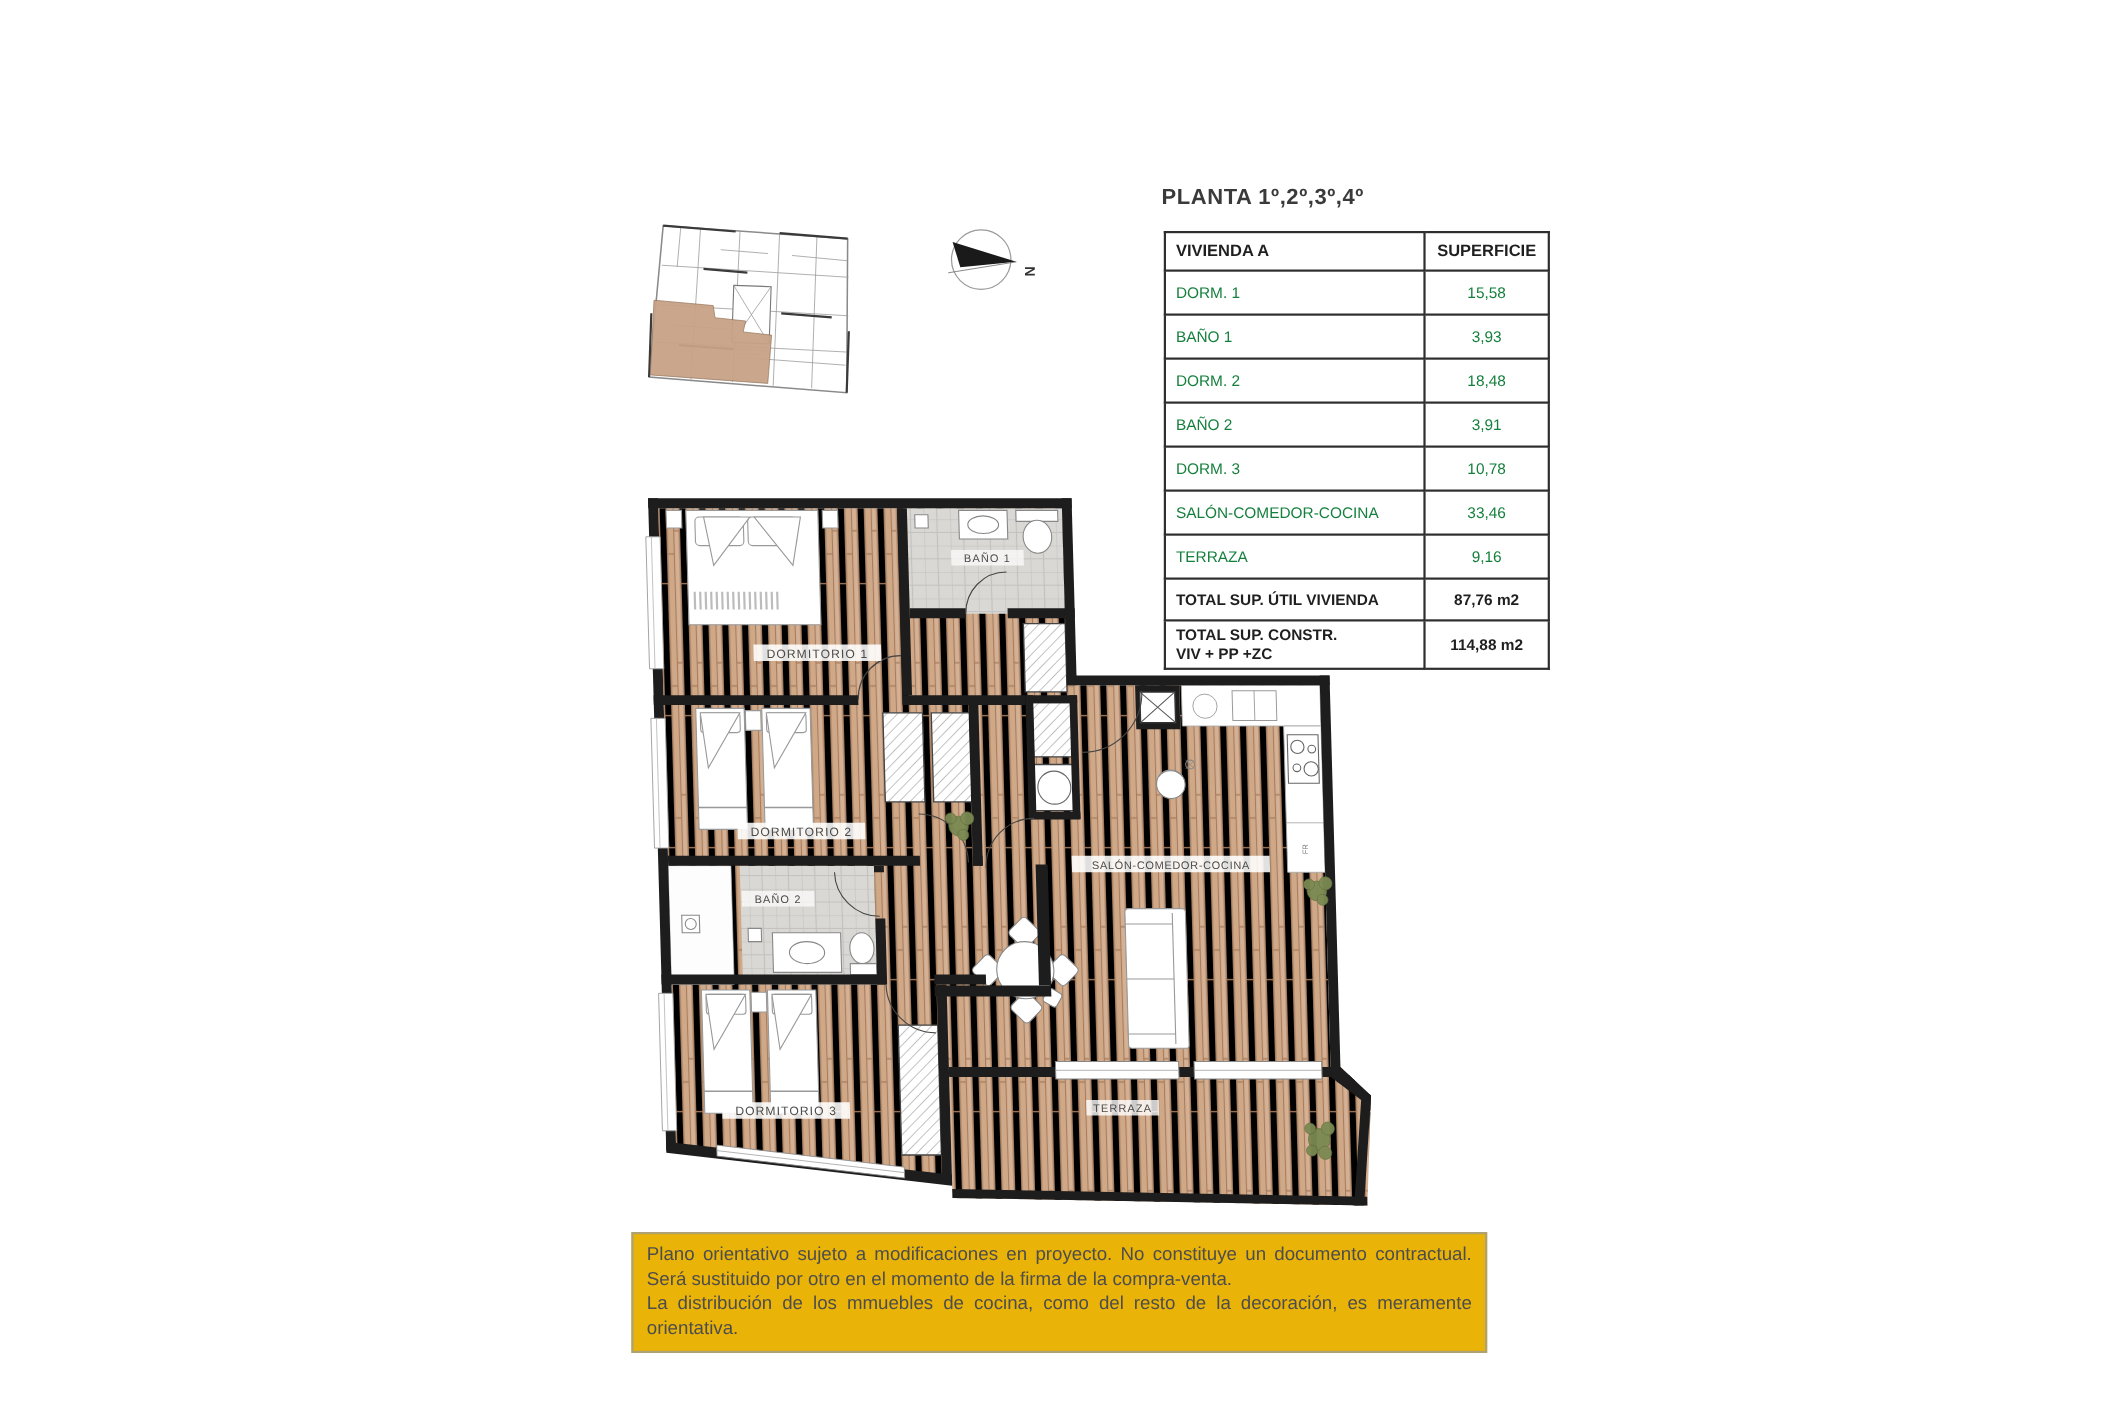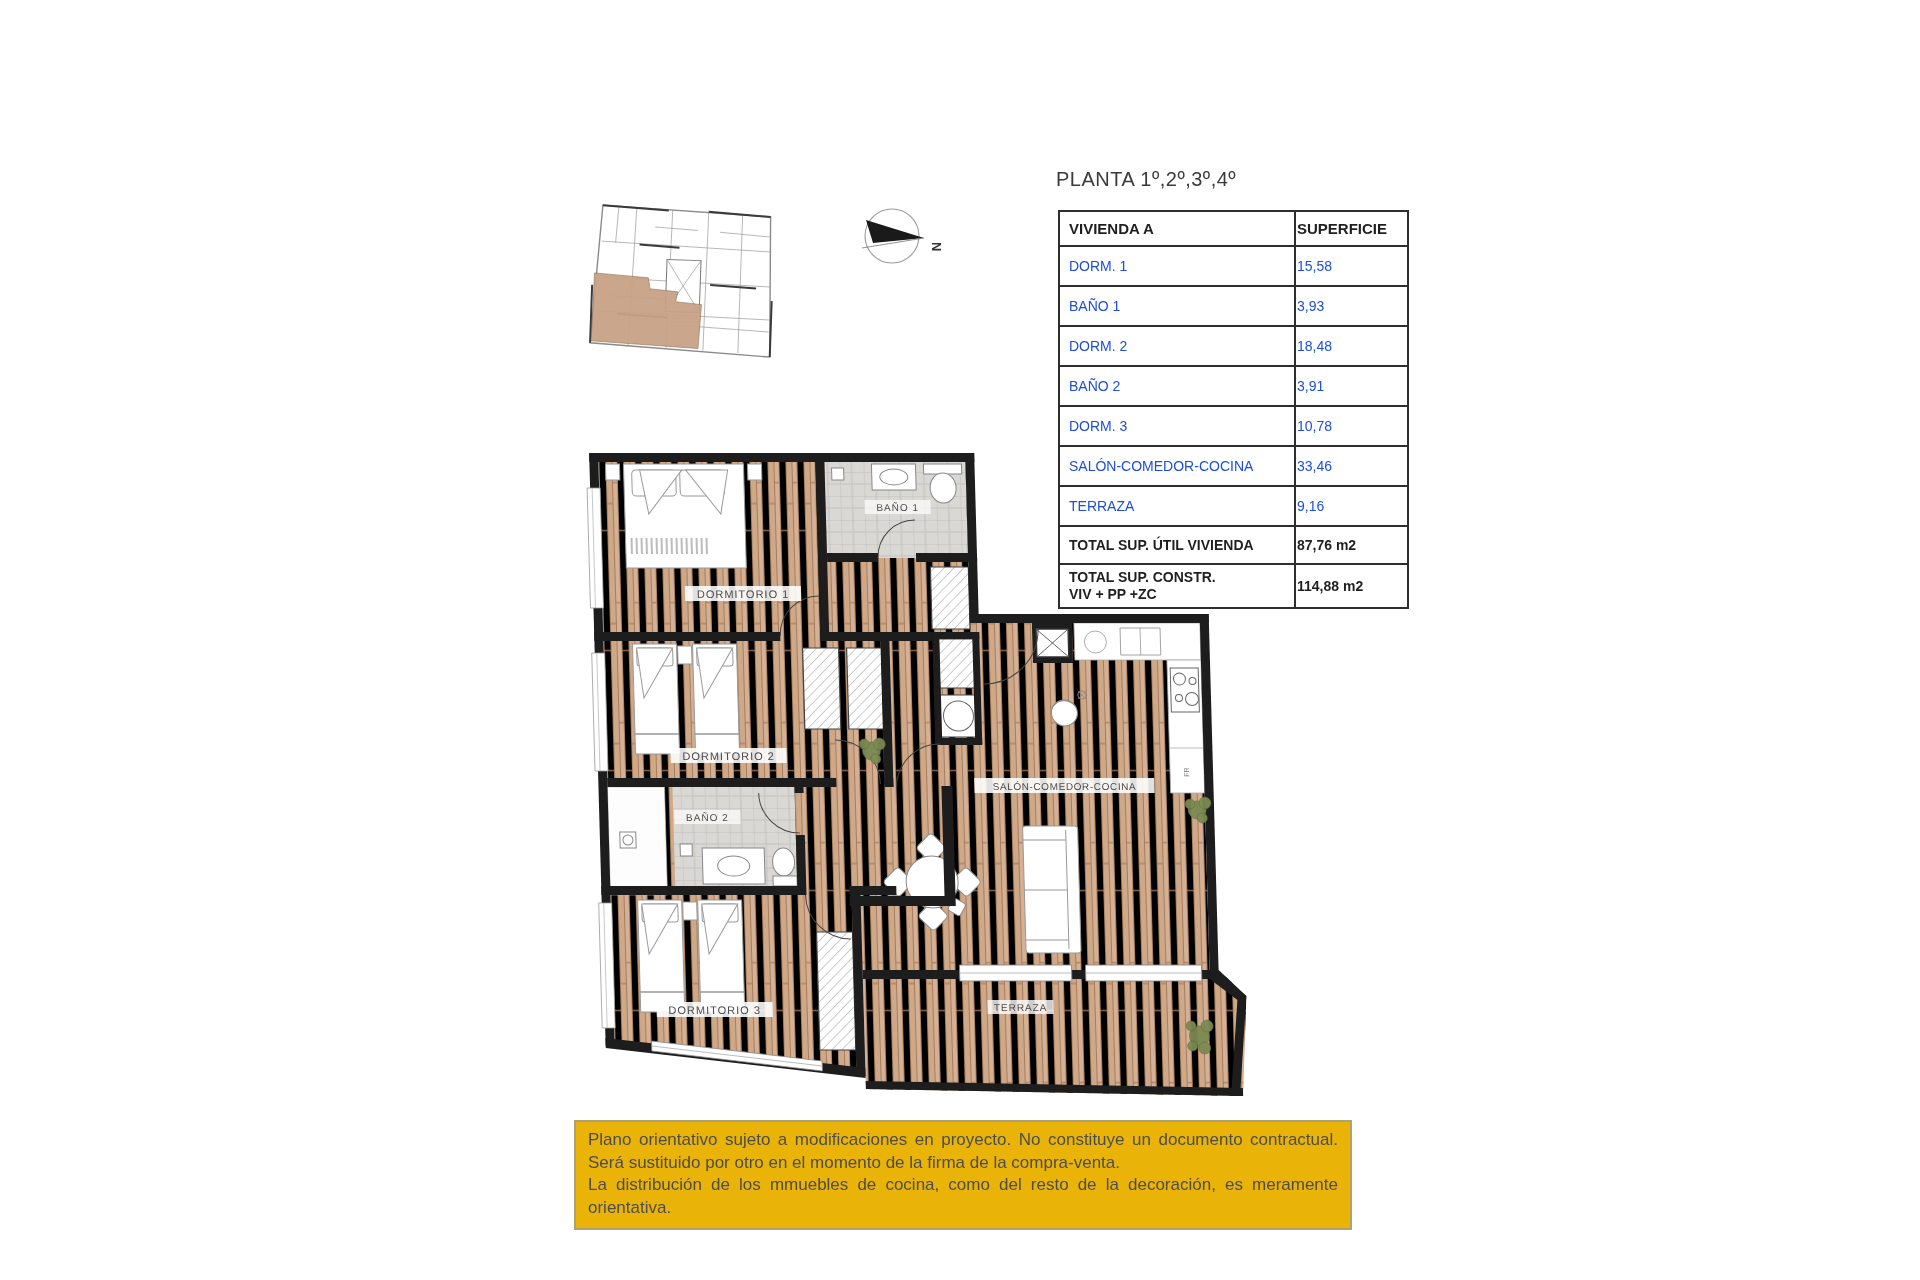--- a/index.html
+++ b/index.html
@@ -1,29 +1,29 @@
 <!DOCTYPE html>
 <html><head>
 <meta charset="utf-8">
 <style>
   html,body{margin:0;padding:0;background:#ffffff;}
   .page{position:relative;width:1920px;height:1280px;background:#ffffff;overflow:hidden;
         font-family:"Liberation Sans",sans-serif;color:#333;}
   .abs{position:absolute;}
 
   
-  .plan-title{left:1056px;top:168px;font-size:20px;font-weight:normal;color:#3a3a3a;letter-spacing:.5px;}
+  .plan-title{left:1056px;top:168px;font-size:20px;font-weight:bold;color:#3a3a3a;letter-spacing:.5px;}
 
   
   .surface-table{left:1058px;top:210px;border-collapse:collapse;table-layout:fixed;width:333px;}
   .surface-table td{border:2px solid #2e2e2e;vertical-align:middle;margin-left:41px;}
   .surface-table .c1{width:224px;padding-left:9px;}
-  .surface-table .c2{width:109px;text-align:left;}
+  .surface-table .c2{width:109px;text-align:center;}
   .surface-table .hdr td{height:31px;font-weight:bold;font-size:15px;color:#1f1f1f;}
-  .surface-table .row td{height:36px;font-size:14px;color:#1d4ed8;}
+  .surface-table .row td{height:36px;font-size:14px;color:#15803d;}
   .surface-table .tot td{height:34px;font-size:14px;font-weight:bold;color:#1f1f1f;}
   .surface-table .tot2 td{height:40px;}
   .surface-table .lbl2{line-height:1.2;}
 
   
   .disclaimer{left:574px;top:1120px;width:750px;border:2px solid #ada273;background:#eab308;
               padding:7px 12px 9px 12px;font-size:17px;line-height:1.33;color:#4d4d4d;}
   .disclaimer p{margin:0;text-align:justify;}
 
   svg text{font-family:"Liberation Sans",sans-serif;}

